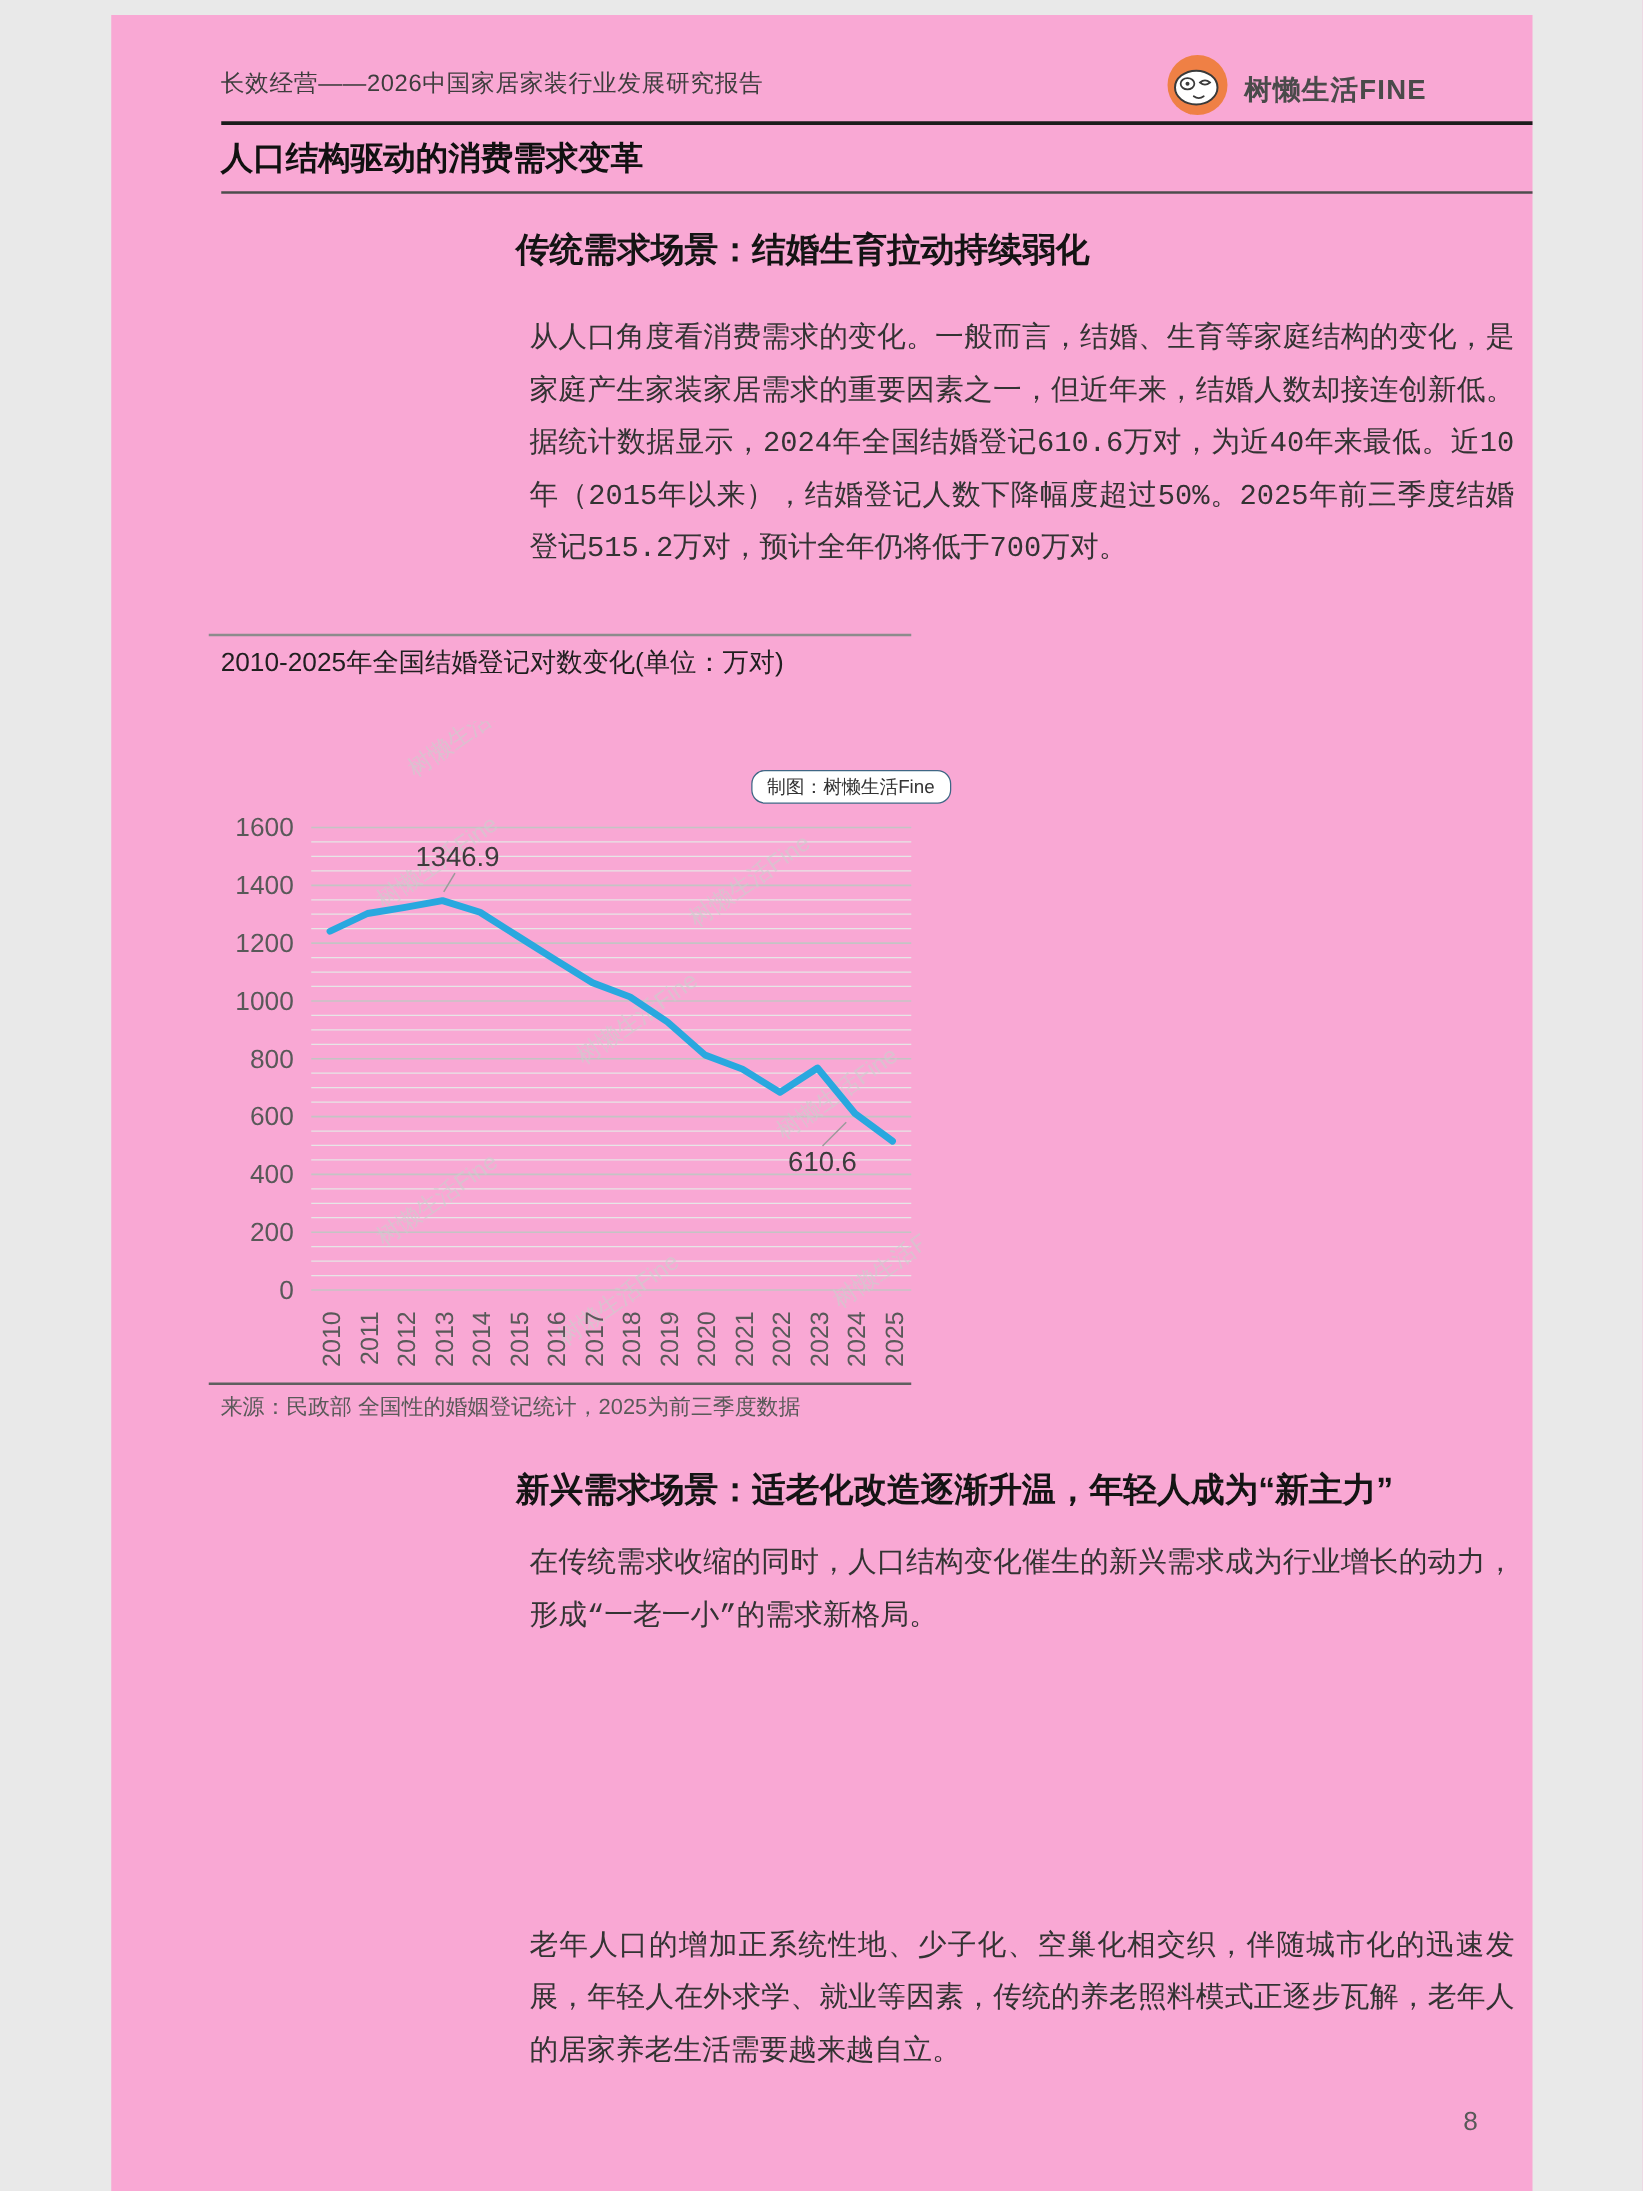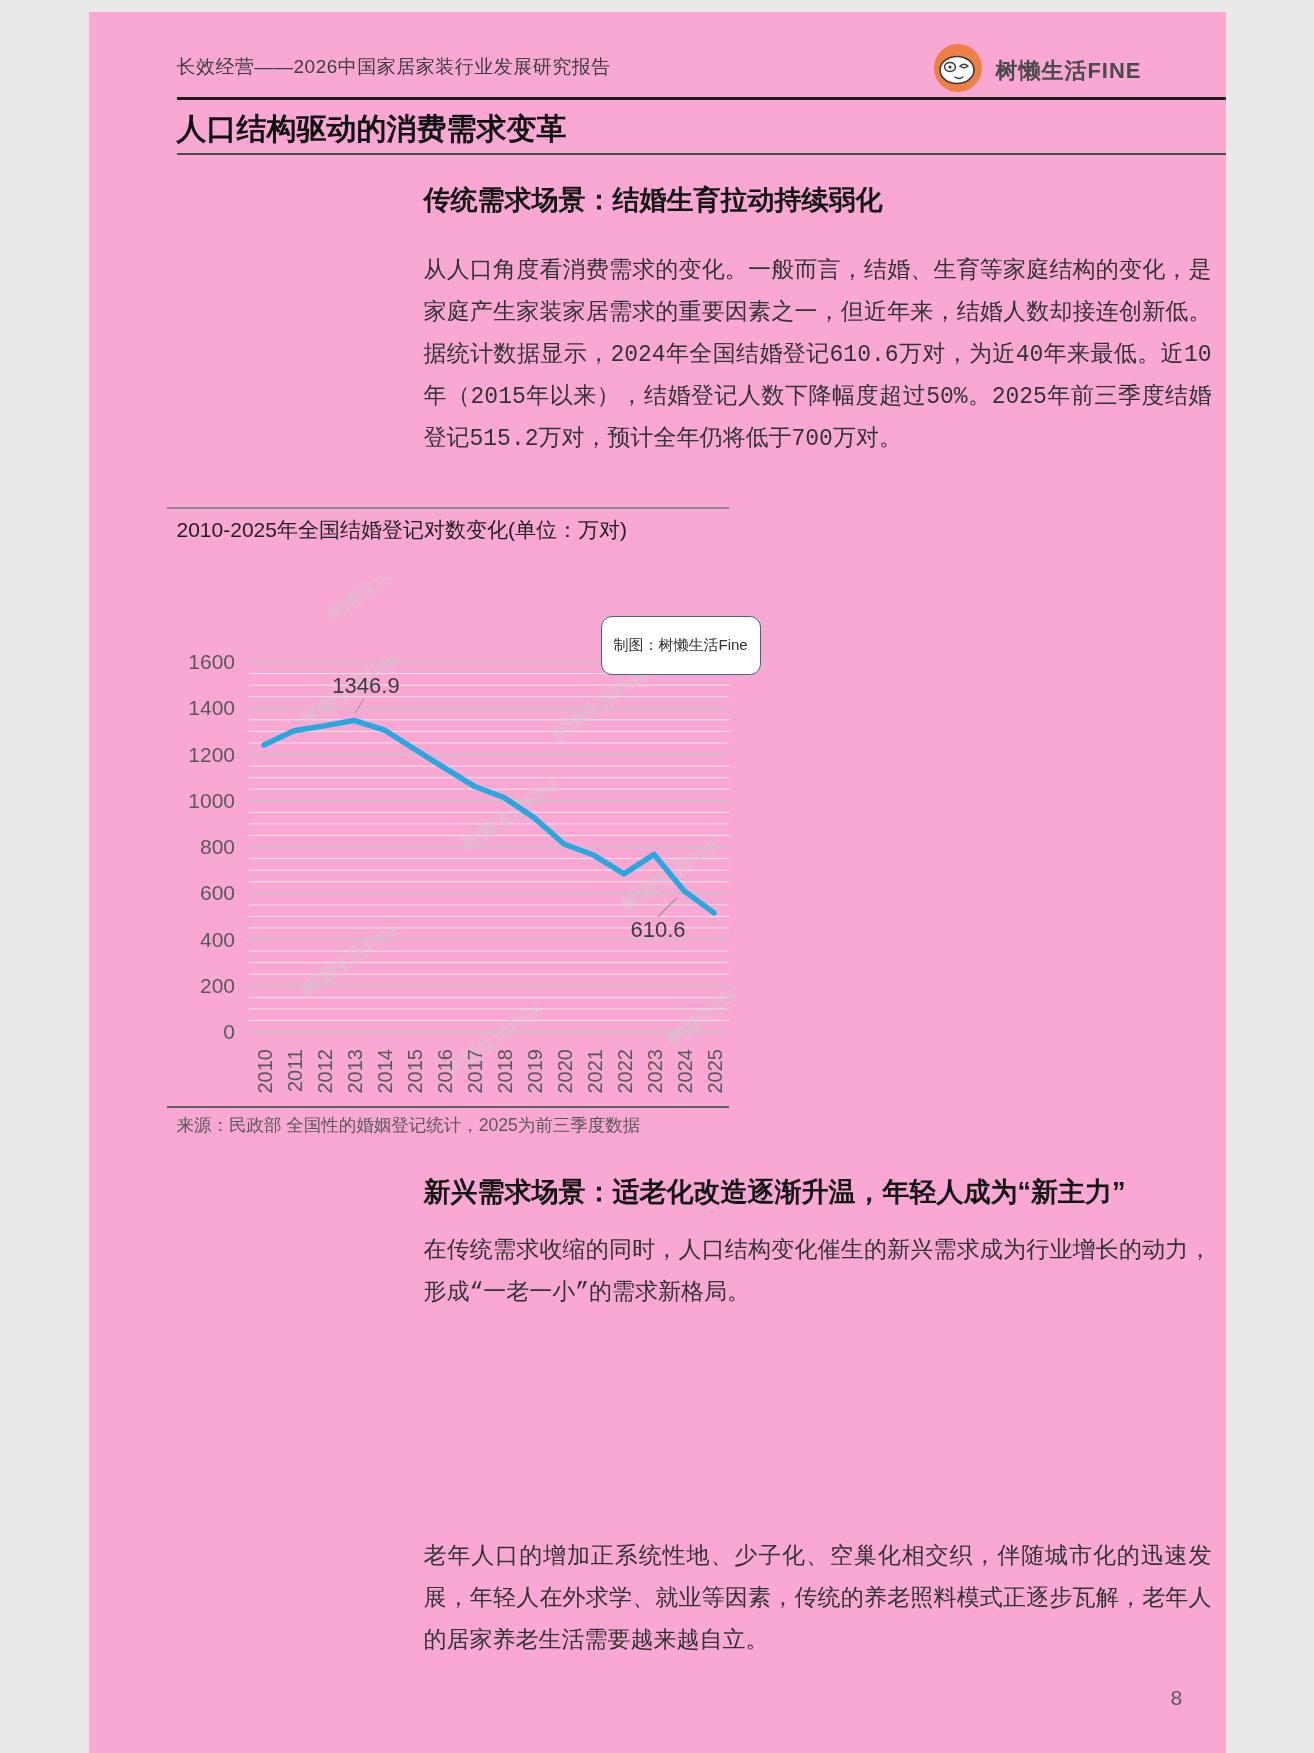--- a/index.html
+++ b/index.html
@@ -15,35 +15,35 @@
   .abs{position:absolute;}
 
   
   .doc-title{left:88px;top:42px;font-size:19px;color:#3d3d3d;letter-spacing:.5px;}
   .brand{right:84px;top:30px;display:flex;align-items:center;gap:10px;}
   .brand-name{font-size:22px;color:#4a4a4a;font-weight:600;letter-spacing:1px;}
   .rule{background:#1c1c1c;}
   .rule-header{left:88px;top:85px;width:1142px;height:3px;}
   .rule-title{left:88px;top:141px;width:1142px;height:2px;background:#4d4d4d;}
 
-  .page-title{left:88px;top:97px;font-size:30px;font-weight:700;color:#111;}
+  .page-title{left:88px;top:97px;font-size:26px;font-weight:700;color:#111;}
 
   
-  .sec-heading{left:335px;font-size:27px;font-weight:700;color:#141414;white-space:nowrap;}
+  .sec-heading{left:324px;font-size:27px;font-weight:700;color:#141414;white-space:nowrap;}
   .body-par{left:335px;width:788px;font-size:23px;line-height:42px;color:#333;text-align:justify;font-family:Liberation Mono, monospace;}
 
   
   .chart-rule-top{left:78px;top:495px;width:562px;height:2px;background:#8c8c8c;}
   .chart-rule-bottom{left:78px;top:1094px;width:562px;height:2px;background:#5f5f5f;}
   .chart-title{left:88px;top:504px;font-size:21px;font-weight:400;color:#1f1f1f;white-space:nowrap;}
   .chart-subtitle{left:88px;top:536px;width:552px;font-size:17.5px;line-height:26px;color:#404040;}
   .credit-badge{
     left:512px;top:604px;
     border:1.5px solid #3f6785;border-radius:11px;
-    padding:19px 12px;font-size:15px;color:#333;background:#fff;
+    padding:3px 12px;font-size:15px;color:#333;background:#fff;
   }
   .chart-source{left:88px;top:1101px;font-size:17.5px;color:#595959;white-space:nowrap;}
 
   svg.chart text.ytick{font-size:21px;fill:#595959;font-family:"Liberation Sans","DejaVu Sans",sans-serif;}
   svg.chart text.xtick{font-size:20px;fill:#595959;font-family:"Liberation Sans","DejaVu Sans",sans-serif;}
   svg.chart text.ann{font-size:22px;fill:#3c3c3c;font-family:"Liberation Sans","DejaVu Sans",sans-serif;}
   svg.chart text.wm{font-size:19px;fill:#cdcdcd;opacity:.65;font-family:"Liberation Sans","DejaVu Sans",sans-serif;}
 
   .page-number{left:1082px;top:1674px;font-size:21px;color:#595959;}
 </style>

